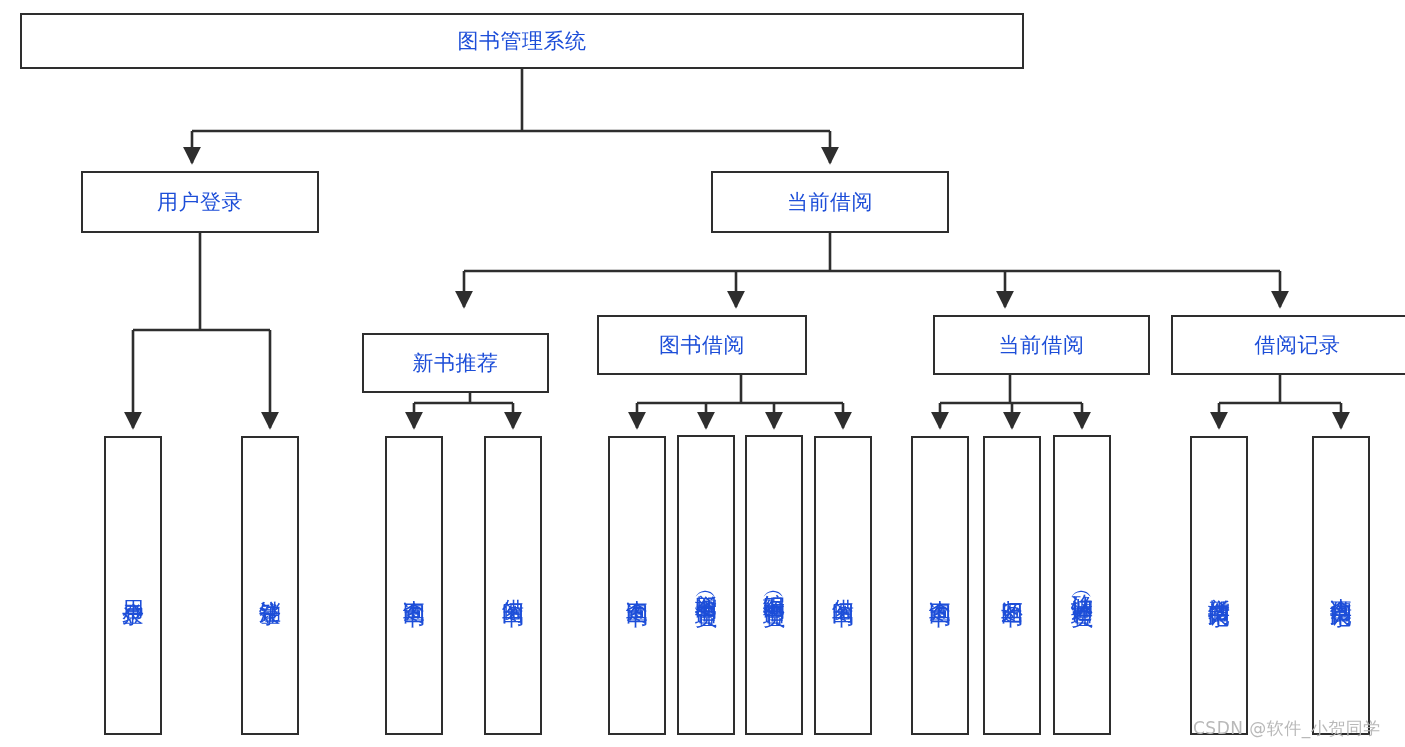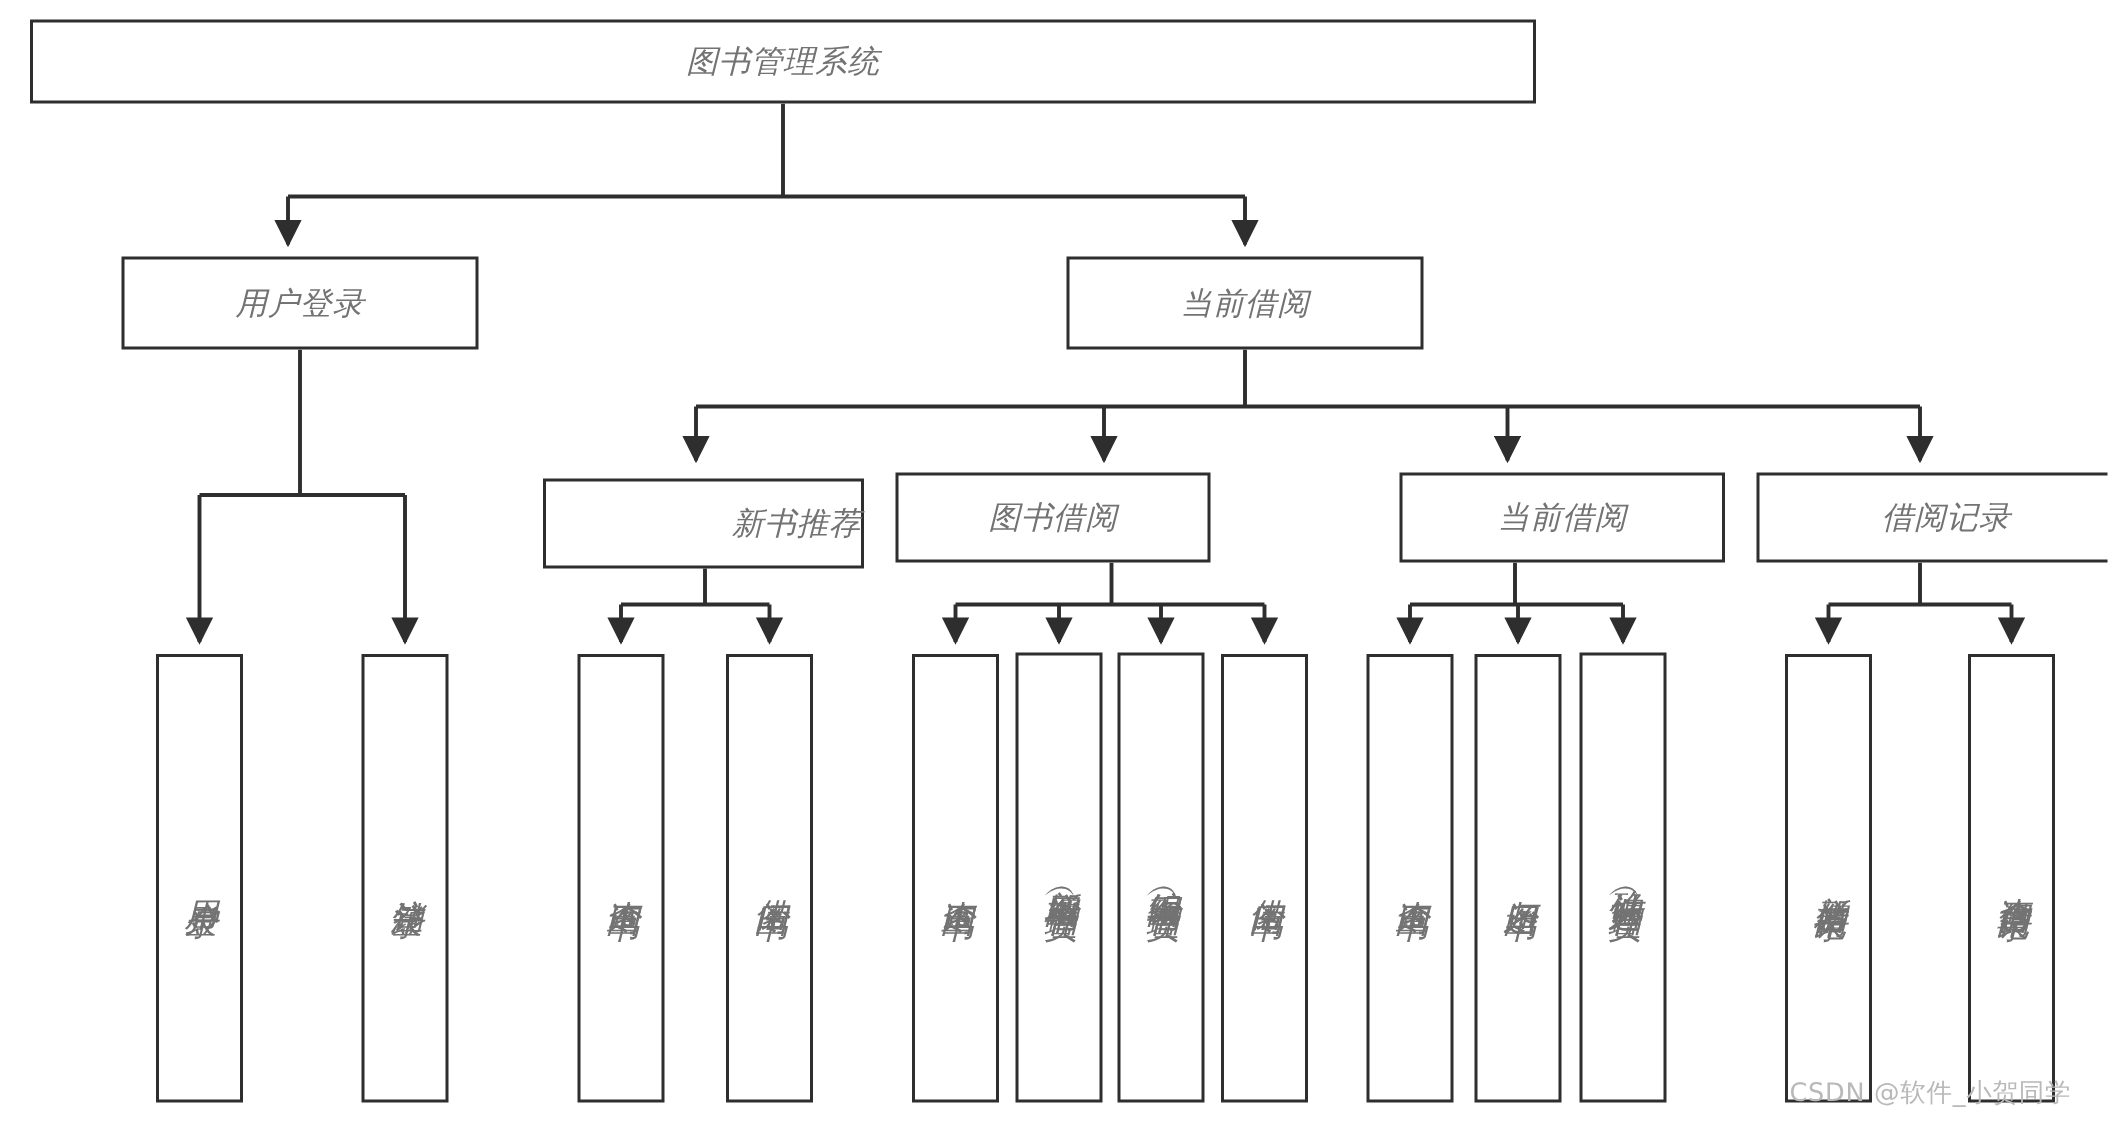--- a/index.html
+++ b/index.html
@@ -34,22 +34,21 @@
     display: flex;
     align-items: center;
     justify-content: center;
     color: #1a1a1a;
   }
   .node-label {
     font-size: 21px;
     line-height: 1.18;
     letter-spacing: 0.5px;
     white-space: nowrap;
-    color: #737373;
-    font-style: italic;
+    color: #1d4ed8;
   }
   .node-box.vertical .node-label {
     writing-mode: vertical-rl;
     text-orientation: upright;
     letter-spacing: 2px;
     line-height: 1;
     font-size: 22px;
   }
   .watermark {
     position: absolute;
@@ -132,21 +131,21 @@
     <span class="node-label">图书管理系统</span>
   </div>
 
   <div class="node-box" id="node-l1-0" style="left: 81px; top: 171px; width: 238px; height: 62px;">
     <span class="node-label">用户登录</span>
   </div>
   <div class="node-box" id="node-l1-1" style="left: 711px; top: 171px; width: 238px; height: 62px;">
     <span class="node-label">当前借阅</span>
   </div>
 
-  <div class="node-box" id="node-l2-0" style="left: 362px; top: 319px; width: 214px; height: 60px; justify-content: flex-end;">
+  <div class="node-box" id="node-l2-0" style="left: 362px; top: 333px; width: 187px; height: 60px;">
     <span class="node-label">新书推荐</span>
   </div>
   <div class="node-box" id="node-l2-1" style="left: 597px; top: 315px; width: 210px; height: 60px;">
     <span class="node-label">图书借阅</span>
   </div>
   <div class="node-box" id="node-l2-2" style="left: 902px; top: 315px; width: 217px; height: 60px; margin-left: 31px;">
     <span class="node-label">当前借阅</span>
   </div>
   <div class="node-box" id="node-l2-3" style="left: 1171px; top: 315px; width: 253px; height: 60px;">
     <span class="node-label">借阅记录</span>

